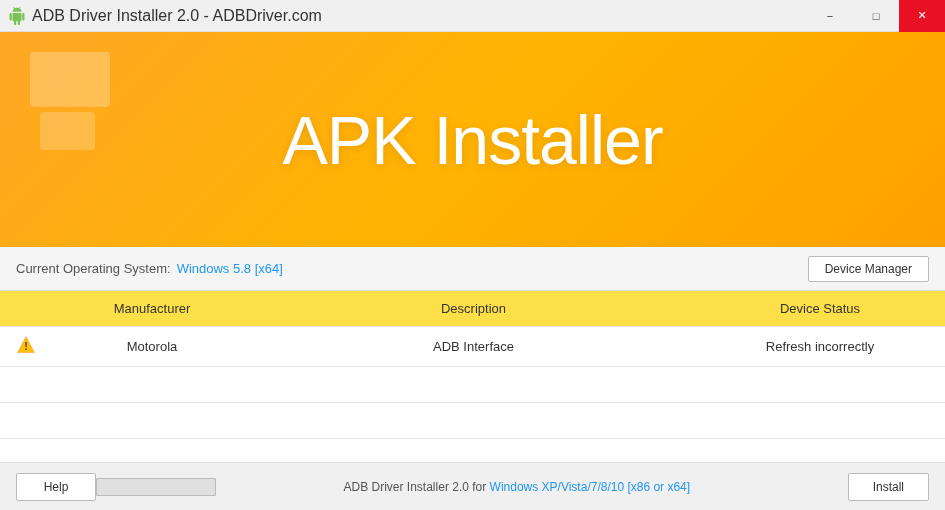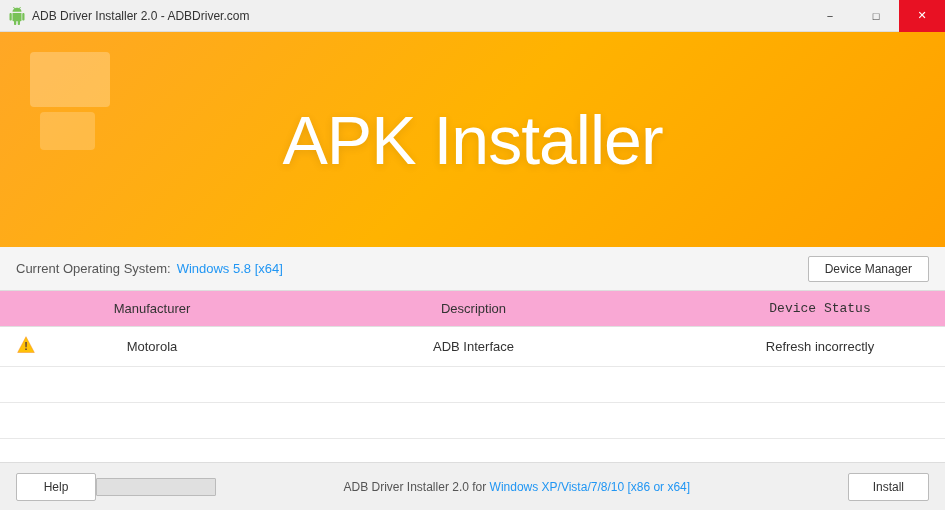--- a/index.html
+++ b/index.html
@@ -24,21 +24,21 @@
       padding: 0 0 0 8px;
       border-bottom: 1px solid #ddd;
       flex-shrink: 0;
     }
     .title-bar-left {
       display: flex;
       align-items: center;
       gap: 6px;
     }
     .title-bar-title {
-      font-size: 12px;
+      font-size: 16px;
       color: #333;
     }
     .title-bar-controls {
       display: flex;
       height: 32px;
     }
     .title-btn {
       width: 46px;
       height: 32px;
       border: none;
@@ -143,34 +143,34 @@
     .device-table {
       width: 100%;
       border-collapse: collapse;
     }
     .device-table th {
       padding: 10px 16px;
       text-align: center;
       font-weight: normal;
       color: #333;
       border-bottom: 1px solid #e0e0e0;
-      background: #f9a8d4;
+      background: #fde047;
       font-size: 13px;
     }
     .device-table td {
       padding: 8px 16px;
       text-align: center;
       border-bottom: 1px solid #e8e8e8;
       font-size: 13px;
       color: #333;
       height: 36px;
     }
     .col-manufacturer { width: 200px; }
     .col-description { width: auto; }
-    .col-status { width: 250px; font-family: Liberation Mono, monospace; }
+    .col-status { width: 250px; }
     .col-icon { width: 40px; }
 
     
     .footer {
       background: #f0f0f0;
       height: 48px;
       display: flex;
       align-items: center;
       padding: 0 16px;
       border-top: 1px solid #ddd;

